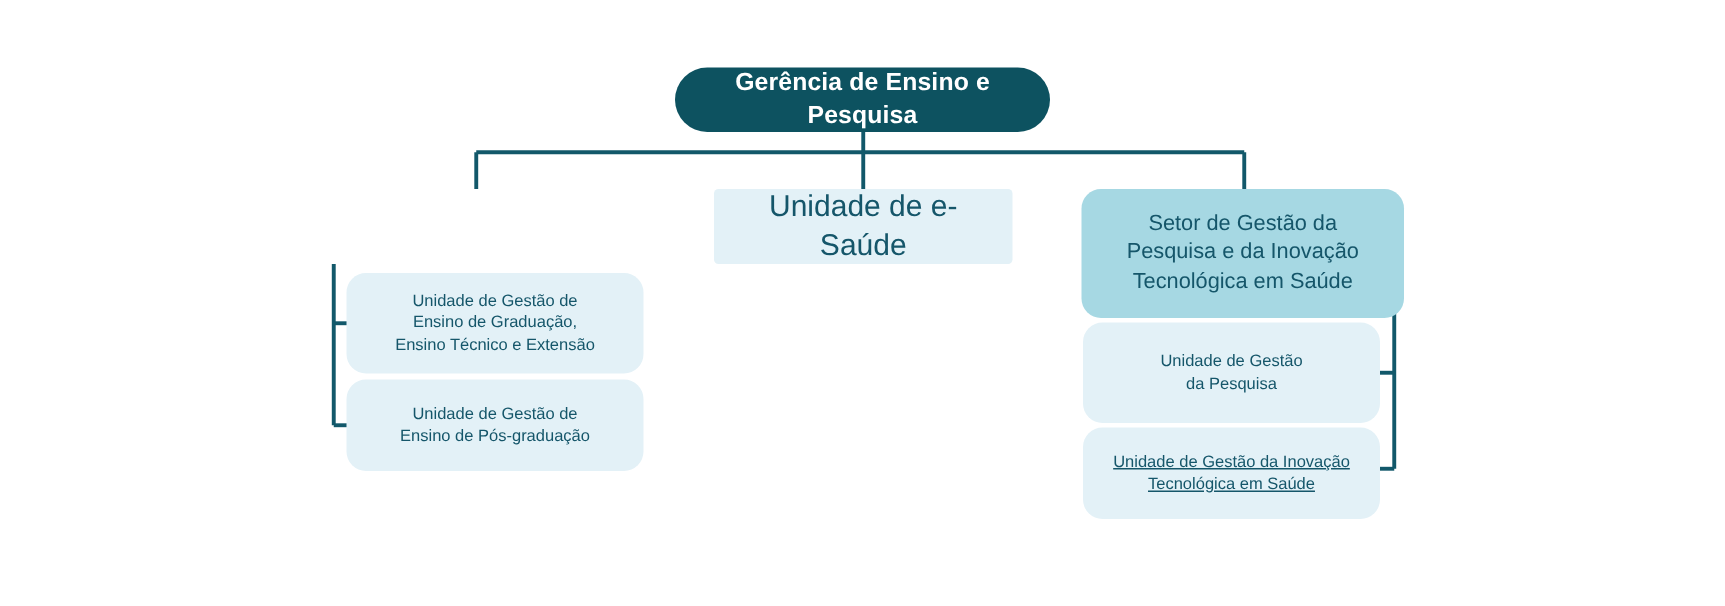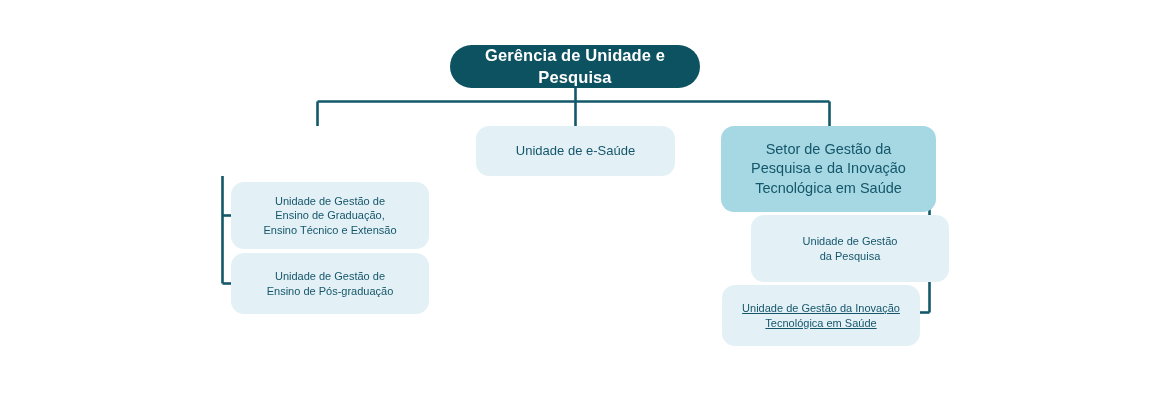--- a/index.html
+++ b/index.html
@@ -46,22 +46,22 @@
   }
   .node-level2-strong {
     background: #a6d8e3;
     color: #15566a;
     font-size: 14.5px;
     border-radius: 13px;
   }
   .node-level2-soft {
     background: #e3f1f7;
     color: #15566a;
-    font-size: 13px;
-    border-radius: 13px;
+    font-size: 20px;
+    border-radius: 3px;
     text-align: center;
   }
   .node-level3 {
     background: #e3f1f7;
     color: #15566a;
     font-size: 11px;
     border-radius: 13px;
   }
   .node-label {
     display: block;
@@ -89,21 +89,21 @@
       <path d="M222.5 215.5 L232.5 215.5"></path>
       <path d="M222.5 283.5 L232.5 283.5"></path>
 
       <path d="M929.5 207 L929.5 312.5"></path>
       <path d="M919.5 248.5 L929.5 248.5"></path>
       <path d="M919.5 312.5 L929.5 312.5"></path>
     </g>
   </svg>
 
   <div class="node node-root" style="left:450px; top:45px; width:250px; height:43px;">
-    <span class="node-label">Gerência de Unidade e Pesquisa</span>
+    <span class="node-label">Gerência de Ensino e Pesquisa</span>
   </div>
 
 
   <div class="node node-level2-soft" style="left:476px; top:126px; width:199px; height:50px;">
     <span class="node-label">Unidade de e-Saúde</span>
   </div>
 
   <div class="node node-level2-strong" style="left:721px; top:126px; width:215px; height:86px;">
     <span class="node-label">Setor de Gestão da
 Pesquisa e da Inovação
@@ -114,21 +114,21 @@
     <span class="node-label">Unidade de Gestão de
 Ensino de Graduação,
 Ensino Técnico e Extensão</span>
   </div>
 
   <div class="node node-level3" style="left:231px; top:253px; width:198px; height:61px;">
     <span class="node-label">Unidade de Gestão de
 Ensino de Pós-graduação</span>
   </div>
 
-  <div class="node node-level3" style="left:722px; top:215px; width:198px; height:67px;margin-left:29px;">
+  <div class="node node-level3" style="left:722px; top:215px; width:198px; height:67px;">
     <span class="node-label">Unidade de Gestão
 da Pesquisa</span>
   </div>
 
   <div class="node node-level3" style="left:722px; top:285px; width:198px; height:61px;text-decoration:underline;">
     <span class="node-label">Unidade de Gestão da Inovação
 Tecnológica em Saúde</span>
   </div>
 
 </div>

